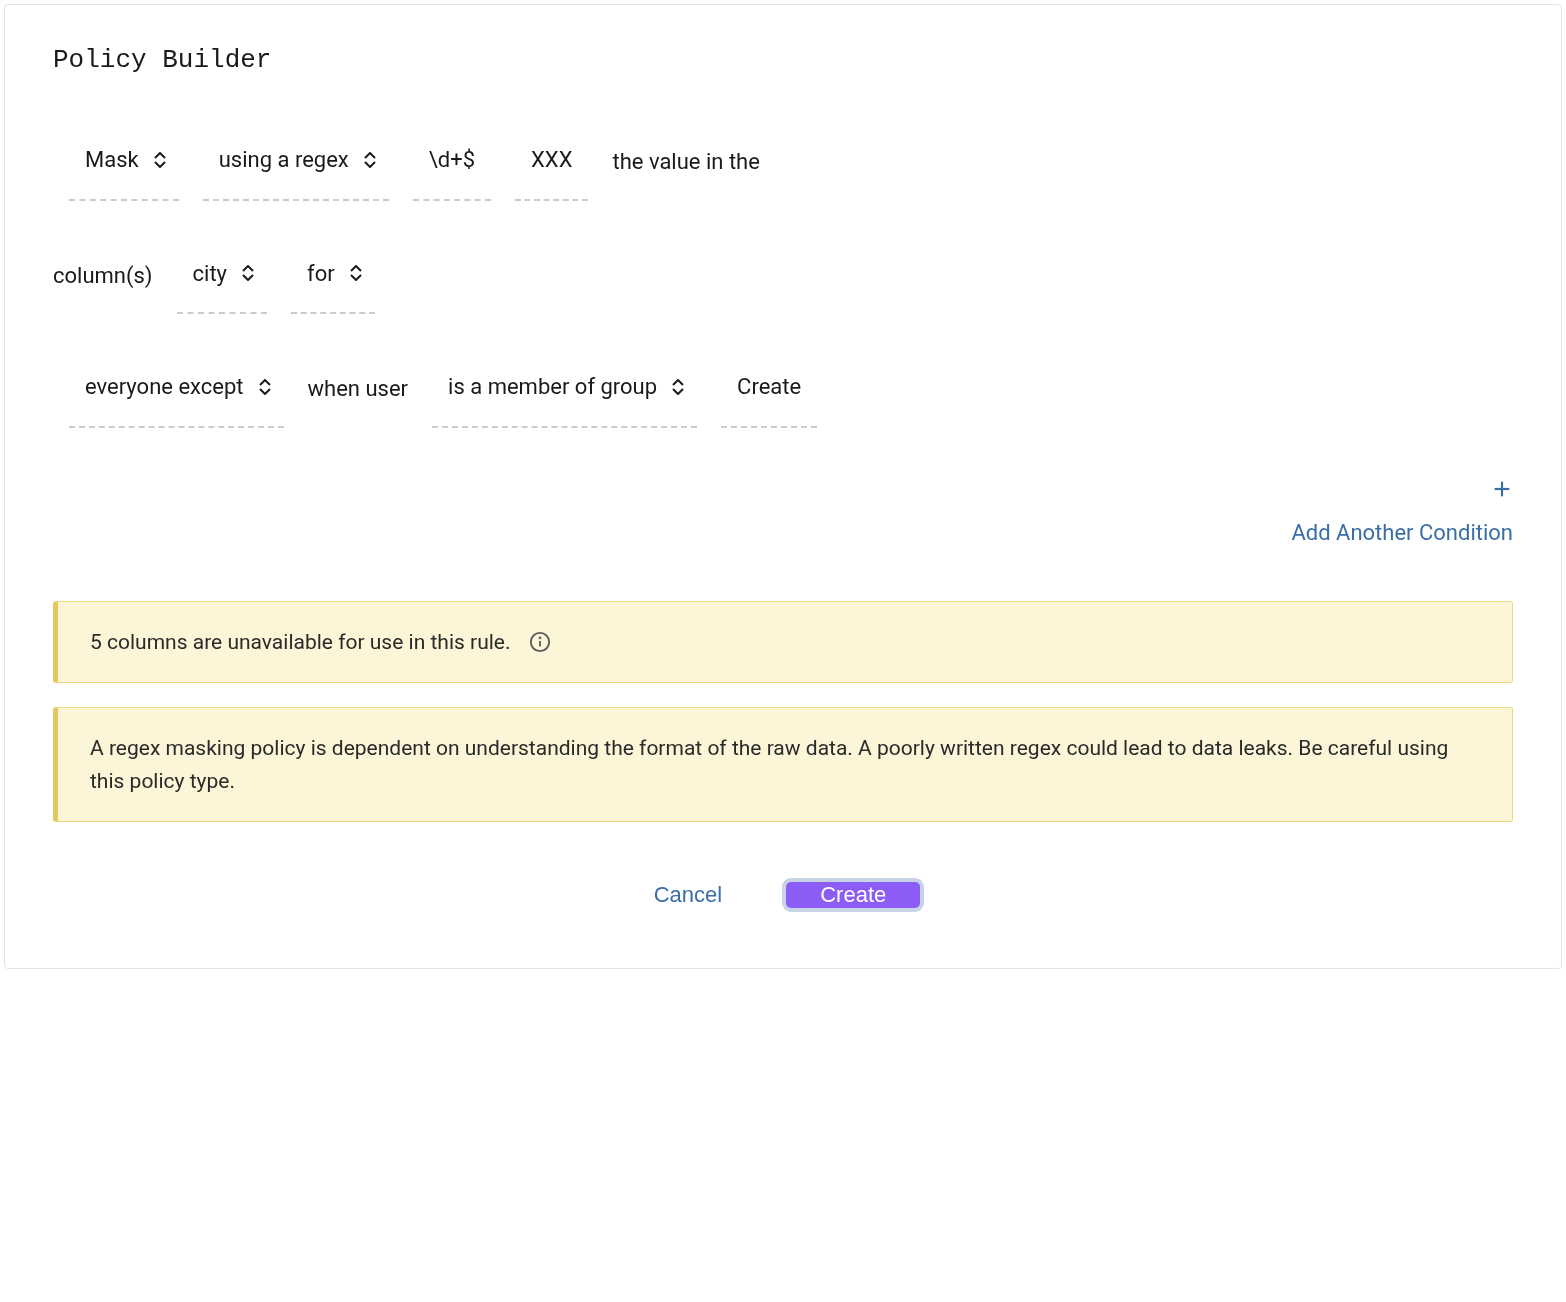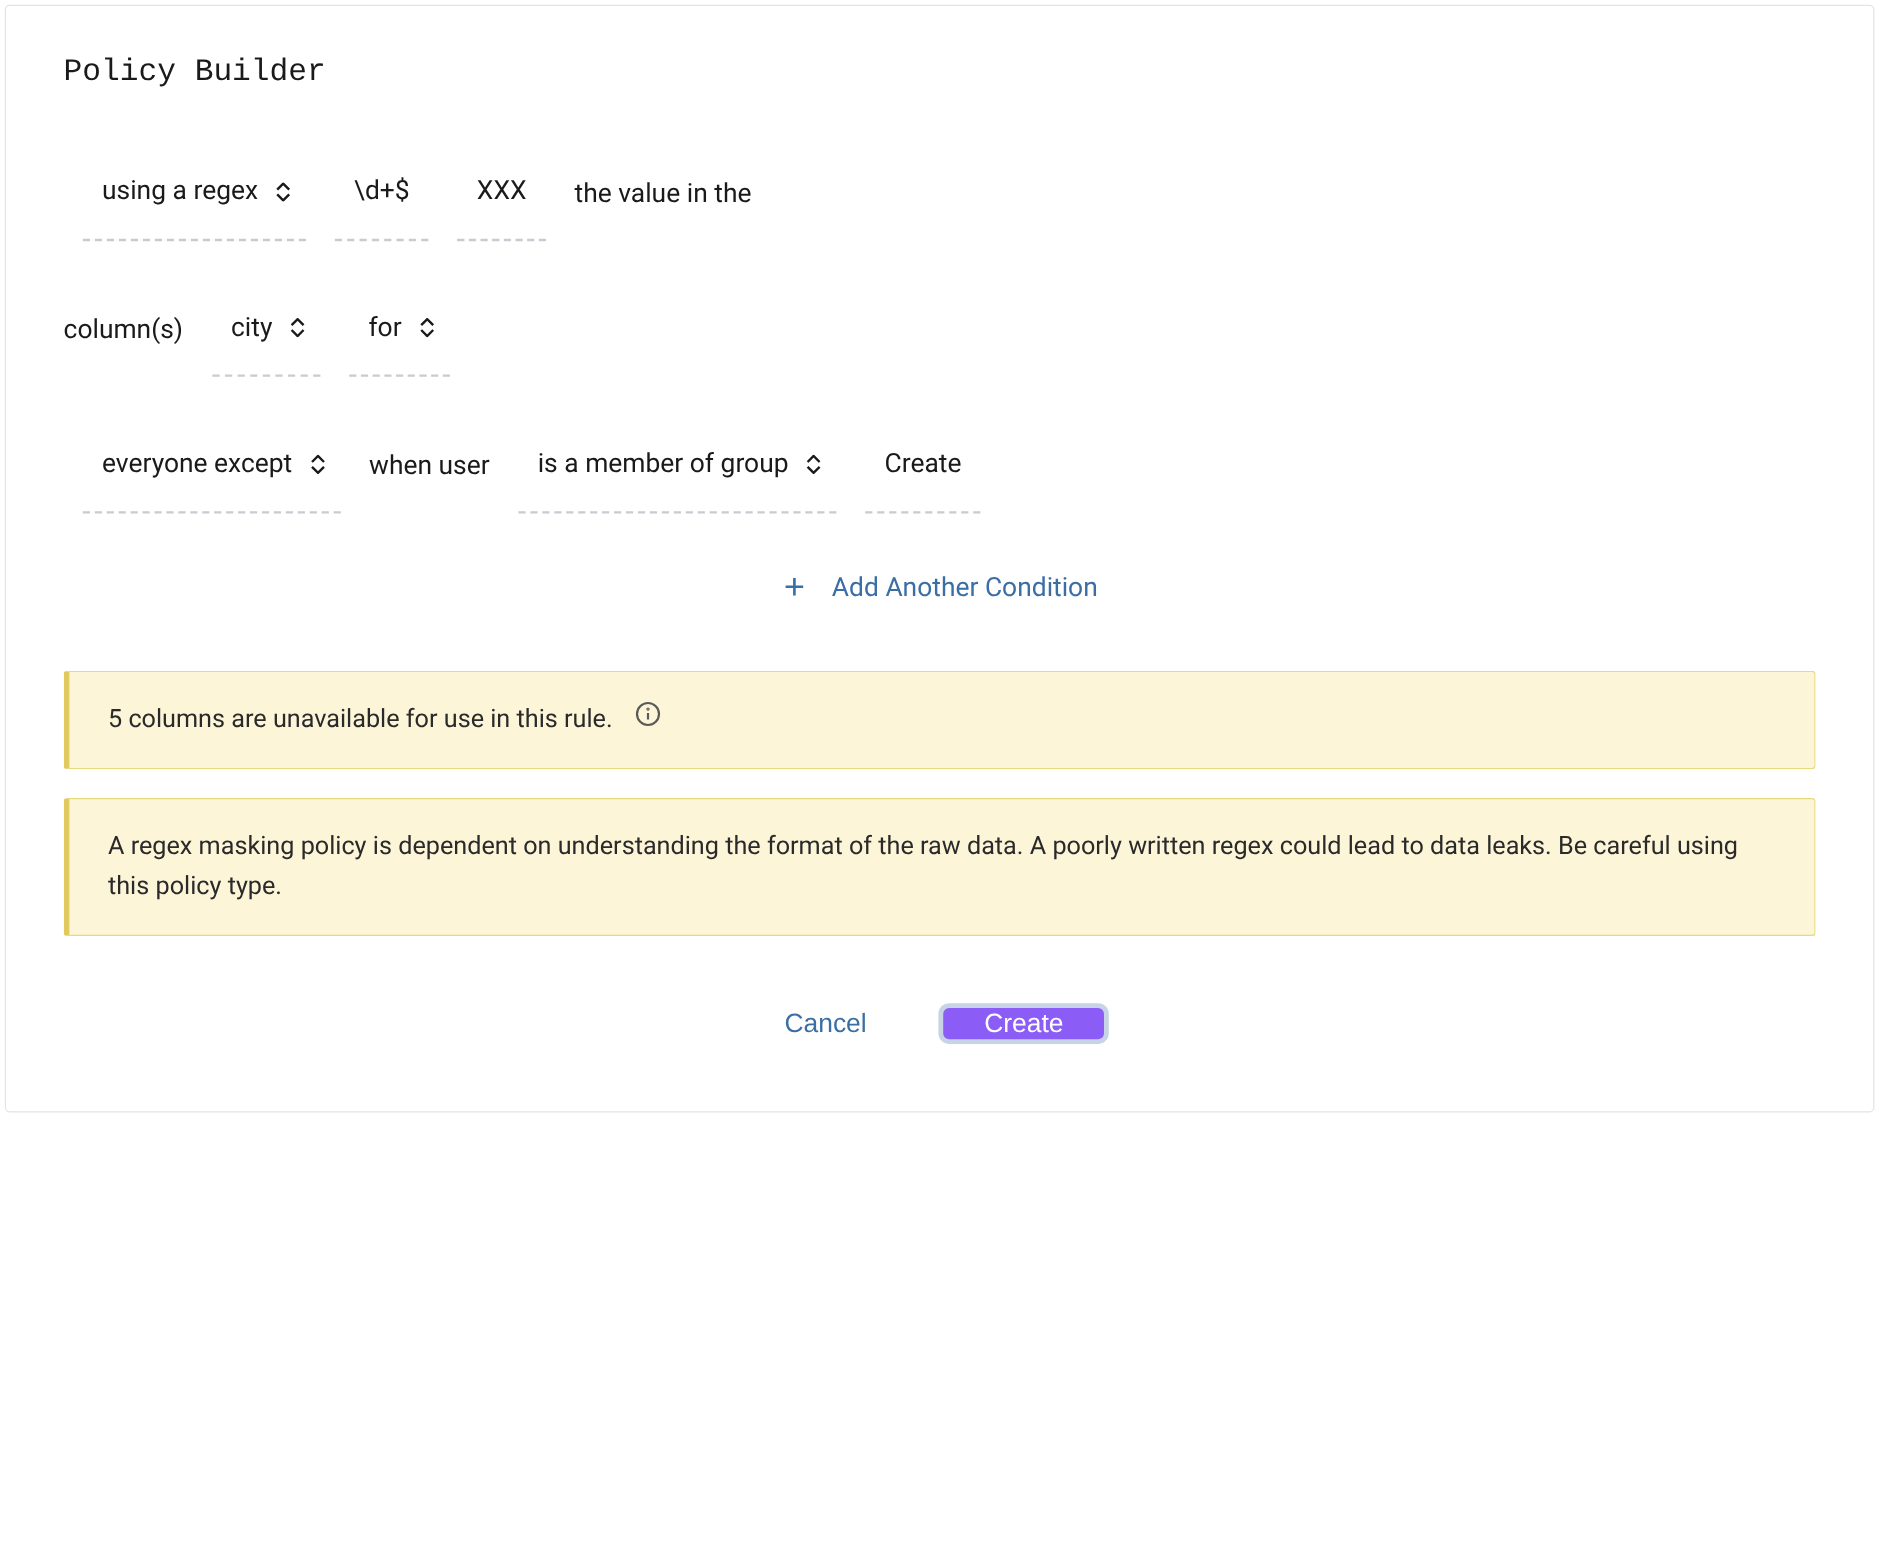--- a/index.html
+++ b/index.html
@@ -77,43 +77,45 @@
       padding: 6px 16px 8px 16px;
       border-bottom: 2px dashed #c8ccd0;
       white-space: nowrap;
     }
     .text-input-wrap .value {
       font-size: 22px;
       color: #1a1a1a;
     }
     .add-condition {
       display: flex;
-      align-items: flex-start;
+      align-items: flex-end;
       justify-content: center;
       gap: 20px;
       color: #3a6ea5;
       font-size: 22px;
       cursor: pointer;
       margin-bottom: 48px;
       padding: 8px 0;
+      flex-direction: column;
     }
     .add-condition svg {
       width: 22px;
       height: 22px;
     }
     .alert {
       background: #fcf5d8;
       border: 1px solid #e8d97a;
       border-left: 5px solid #e0c95e;
       border-radius: 3px;
       padding: 24px 32px;
       margin-bottom: 24px;
       font-size: 21px;
       color: #2a2a2a;
       display: flex;
+      align-items: center;
       gap: 18px;
       line-height: 1.55;
     }
     .alert.second {
       margin-bottom: 48px;
     }
     .alert svg.info-icon {
       width: 22px;
       height: 22px;
       flex-shrink: 0;
@@ -165,20 +167,31 @@
     }
   </style>
 </head>
 <body>
 
 <div class="panel">
   <h2 class="title">Policy Builder</h2>
 
   <div class="rule-builder">
 
+    <div class="select-wrap">
+      <span class="select-label">Mask</span>
+      <span class="chevrons">
+        <svg viewBox="0 0 14 8">
+            <path d="M2 6 L7 1 L12 6" fill="none" stroke="currentColor" stroke-width="2"></path>
+          </svg>
+        <svg viewBox="0 0 14 8">
+            <path d="M2 2 L7 7 L12 2" fill="none" stroke="currentColor" stroke-width="2"></path>
+          </svg>
+      </span>
+    </div>
 
     <div class="select-wrap">
       <span class="select-label">using a regex</span>
       <span class="chevrons">
         <svg viewBox="0 0 14 8">
             <path d="M2 6 L7 1 L12 6" fill="none" stroke="currentColor" stroke-width="2"></path>
           </svg>
         <svg viewBox="0 0 14 8">
             <path d="M2 2 L7 7 L12 2" fill="none" stroke="currentColor" stroke-width="2"></path>
           </svg>

